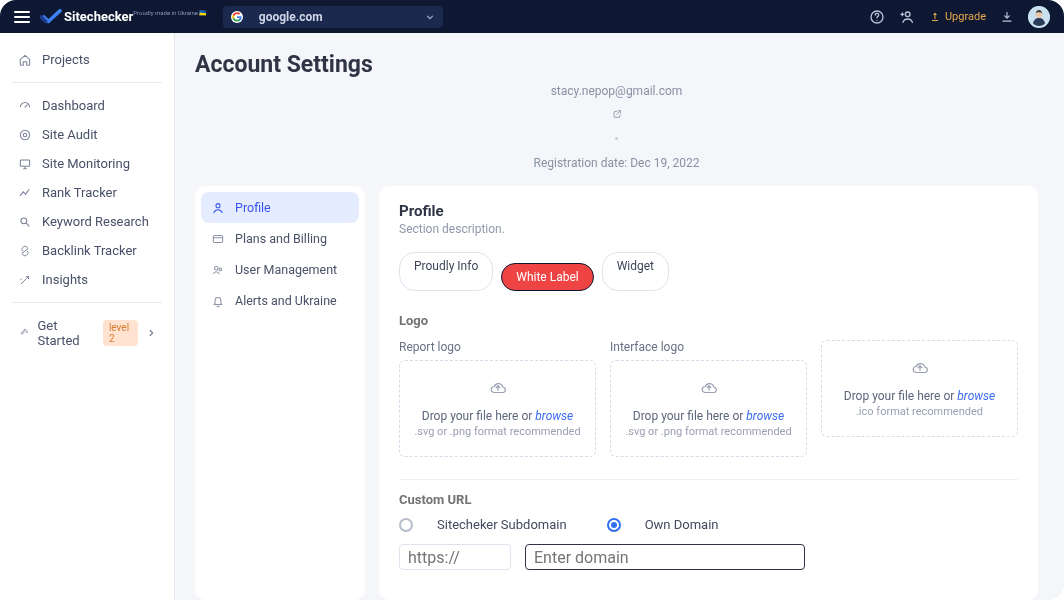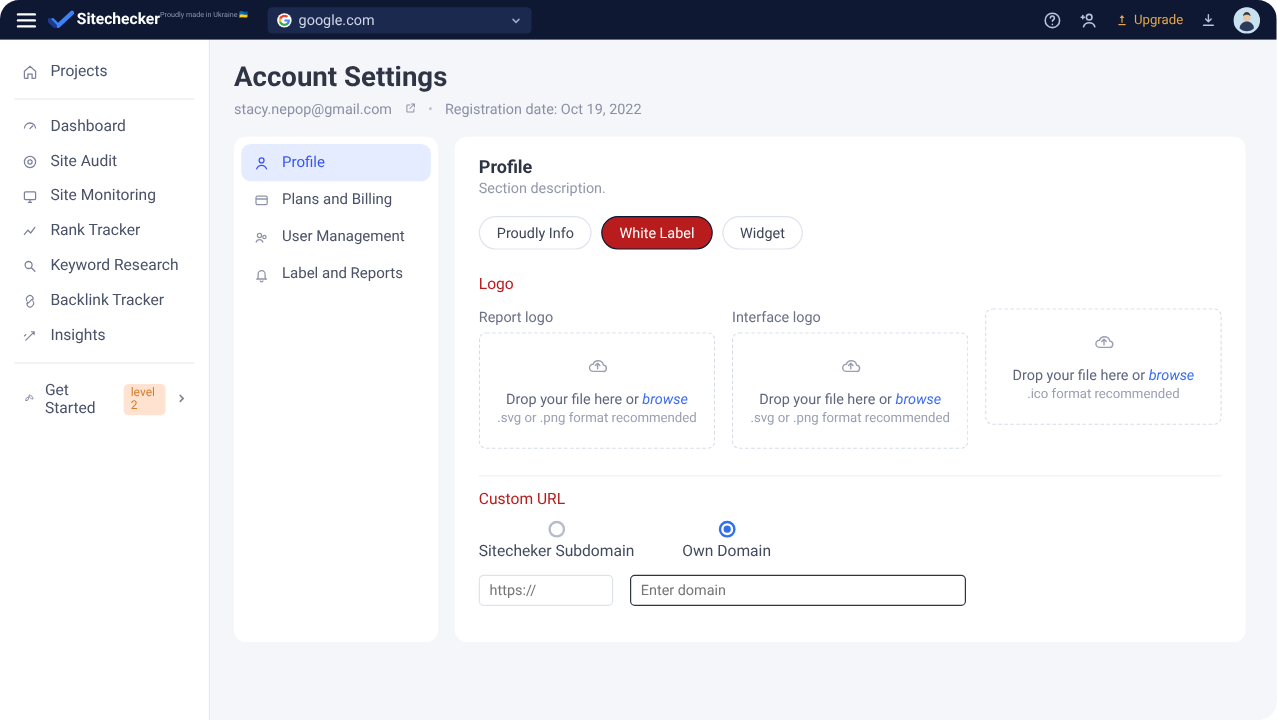--- a/index.html
+++ b/index.html
@@ -8,76 +8,76 @@
   .header { height:33px; background:#0e1833; display:flex; align-items:center; color:#fff; padding:0 14px; position:relative;}
   .hamburger { margin-right:10px; display:flex; flex-direction:column; gap:3px; cursor:pointer;}
   .hamburger span{ width:16px; height:2px; background:#fff; border-radius:1px;}
   .logo{display:flex;align-items:center;gap:6px;}
   .logo-check{width:18px;height:18px;position:relative;}
   .logo-check svg{display:block;}
   .logo-text{display:flex;flex-direction:row;line-height:1;}
   .logo-text .t1{font-size:13px;font-weight:700;color:#fff;}
   .logo-text .t2{font-size:6px;color:#8c95b3;}
   .url-bar{margin-left:16px;background:#1b294f;border-radius:4px;height:22px;display:flex;align-items:center;padding:0 8px;width:220px;justify-content:space-between;cursor:pointer;}
-  .url-bar .left{display:flex;align-items:center;gap:6px;font-size:12px;color:#cfd5e6;}
+  .url-bar .left{display:flex;align-items:center;gap:16px;font-size:12px;color:#cfd5e6;font-weight:bold;}
   .g-icon{width:12px;height:12px;border-radius:50%;position:relative;background:#fff;display:flex;align-items:center;justify-content:center;font-size:9px;font-weight:700;}
   .hdr-spacer{flex:1;}
   .hdr-icon{margin-left:14px;color:#b9c2da;cursor:pointer;display:flex;align-items:center;}
   .upgrade{display:flex;align-items:flex-end;gap:4px;color:#e6a84a;font-size:11px;margin-left:14px;cursor:pointer;}
   .avatar{width:22px;height:22px;border-radius:50%;background:linear-gradient(135deg,#b4d2e7,#7ab0c8);margin-left:14px;cursor:pointer;overflow:hidden;display:flex;align-items:center;justify-content:center;}
   .avatar svg{display:block;}
 
   .body{display:flex;height:calc(100% - 33px);}
   .sidebar{width:175px;background:#fff;border-right:1px solid #e7eaf1;padding-top:12px;}
   .side-sec{padding:0 12px;}
   .side-item{display:flex;align-items:center;gap:10px;padding:7px 6px;color:#495168;font-size:13px;cursor:pointer;border-radius:4px;}
   .side-item svg{color:#7b8299;}
   .side-div{height:1px;background:#e7eaf1;margin:8px 12px;}
   .badge{background:#ffe3d0;color:#d57d2f;font-size:10px;padding:2px 6px;border-radius:4px;margin-left:4px;}
   .started{display:flex;align-items:center;gap:8px;}
   .side-chev{margin-left:auto;color:#b4b9c9;}
 
   .main{flex:1;padding:18px 26px 0 20px;overflow:auto;background:#f4f6fa;}
   .h-title{font-size:23px;font-weight:700;color:#303546;margin-bottom:6px;}
-  .subline{font-size:12px;color:#8a91a4;display:flex;align-items:center;gap:10px;margin-bottom:16px;}
+  .subline{font-size:12px;color:#8a91a4;display:flex;align-items:center;gap:10px;margin-bottom:16px;flex-direction:column;}
   .subline .dot{color:#c0c4d2;}
   .subline .ext{color:#8a91a4;}
 
   .cols{display:flex;gap:14px;}
   .settings-nav{width:170px;background:#fff;border-radius:10px;padding:6px;}
   .sn-item{display:flex;align-items:center;gap:10px;padding:8px 10px;font-size:12.5px;color:#4b5267;border-radius:8px;cursor:pointer;}
   .sn-item.active{background:#e6ecff;color:#3757f0;}
   .sn-item.active svg{color:#3757f0;}
   .sn-item svg{color:#8f95a8;}
 
   .card{flex:1;background:#fff;border-radius:10px;padding:16px 20px 30px 20px;}
   .card-h{font-size:15px;font-weight:700;color:#2f3445;}
   .card-sub{font-size:12px;color:#9298ab;margin-top:2px;}
   .pills{display:flex;gap:8px;margin-top:16px;}
   .pill{border:1px solid #dfe3ee;color:#3f4659;font-size:12px;padding:6px 14px;border-radius:16px;cursor:pointer;background:#fff;}
-  .pill.active{background:#b91c1c;border-color:#0e1833;color:#fff;}
-
-  .sec-label{font-size:13px;color:#b91c1c;margin-top:22px;}
+  .pill.active{background:#ef4444;border-color:#0e1833;color:#fff;margin-top:11px;}
+
+  .sec-label{font-size:13px;color:#737373;margin-top:22px;font-weight:bold;}
   .upload-row{display:flex;gap:14px;margin-top:12px;}
   .upload-col{flex:1;display:flex;flex-direction:column;justify-content:space-between;}
   .upload-caption{font-size:12px;color:#6a7187;margin-bottom:6px;}
   .dropzone{border:1px dashed #d6dbe8;border-radius:6px;padding:18px 8px;text-align:center;cursor:pointer;}
   .dz-line1{font-size:12px;color:#5f667d;margin-top:8px;}
   .dz-link{color:#3b6cf1;font-style:italic;}
   .dz-line2{font-size:11px;color:#9aa0b2;margin-top:2px;}
 
   hr.sep{border:0;border-top:1px solid #edf0f6;margin:22px 0 12px 0;}
   .radios{display:flex;gap:40px;margin-top:10px;}
-  .radio{display:flex;align-items:center;gap:4px;font-size:13px;color:#444a5e;cursor:pointer;flex-direction:column;}
+  .radio{display:flex;align-items:center;gap:24px;font-size:13px;color:#444a5e;cursor:pointer;}
   .rdot{width:14px;height:14px;border:2px solid #b6bccb;border-radius:50%;display:flex;align-items:center;justify-content:center;}
   .radio.sel .rdot{border-color:#2f6ff0;}
   .radio.sel .rdot::after{content:"";width:6px;height:6px;background:#2f6ff0;border-radius:50%;}
 
   .url-inputs{display:flex;gap:14px;margin-top:12px;}
-  .inp{height:26px;border:1px solid #dfe3ee;border-radius:4px;padding:0 8px;font-size:12px;color:#4b5267;}
+  .inp{height:26px;border:1px solid #dfe3ee;border-radius:4px;padding:0 8px;font-size:16px;color:#4b5267;}
   .inp.prefix{width:112px;color:#b4b9c9;background:#fff;}
   .inp.domain{width:280px;border:1.5px solid #2f3445;}
 </style>
 </head>
 <body>
 
 <div class="frame">
 
   <div class="header">
     <div class="hamburger">
@@ -231,21 +231,21 @@
     <div class="main">
       <div class="h-title">Account Settings</div>
       <div class="subline">
         <span>stacy.nepop@gmail.com</span>
         <span class="ext">
           <svg width="10" height="10" viewBox="0 0 24 24" fill="none">
               <path d="M14 4h6v6M20 4l-9 9M19 14v5a1 1 0 01-1 1H6a1 1 0 01-1-1V7a1 1 0 011-1h5" stroke="currentColor" stroke-width="2" stroke-linecap="round"></path>
             </svg>
         </span>
         <span class="dot">•</span>
-        <span><span>Registration date: </span><span>Oct 19, 2022</span></span>
+        <span><span>Registration date: </span><span>Dec 19, 2022</span></span>
       </div>
 
       <div class="cols">
 
         <div class="settings-nav">
           <div class="sn-item active">
             <svg width="14" height="14" viewBox="0 0 24 24" fill="none">
                 <circle cx="12" cy="8" r="3.5" stroke="currentColor" stroke-width="1.8"></circle>
                 <path d="M5 20c1.5-4 5-5 7-5s5.5 1 7 5" stroke="currentColor" stroke-width="1.8" stroke-linecap="round"></path>
               </svg>
@@ -264,21 +264,21 @@
                 <circle cx="16" cy="11" r="2.3" stroke="currentColor" stroke-width="1.8"></circle>
                 <path d="M4 19c1-3 3.5-4 5-4s4 1 5 4" stroke="currentColor" stroke-width="1.8"></path>
               </svg>
             <span>User Management</span>
           </div>
           <div class="sn-item">
             <svg width="14" height="14" viewBox="0 0 24 24" fill="none">
                 <path d="M7 16V11a5 5 0 0110 0v5l1.5 2h-13L7 16z" stroke="currentColor" stroke-width="1.8"></path>
                 <path d="M10 20a2 2 0 004 0" stroke="currentColor" stroke-width="1.8"></path>
               </svg>
-            <span>Label and Reports</span>
+            <span>Alerts and Ukraine</span>
           </div>
         </div>
 
         <div class="card">
           <div class="card-h">Profile</div>
           <div class="card-sub">Section description.</div>
 
           <div class="pills">
             <div class="pill">Proudly Info</div>
             <div class="pill active">White Label</div>

